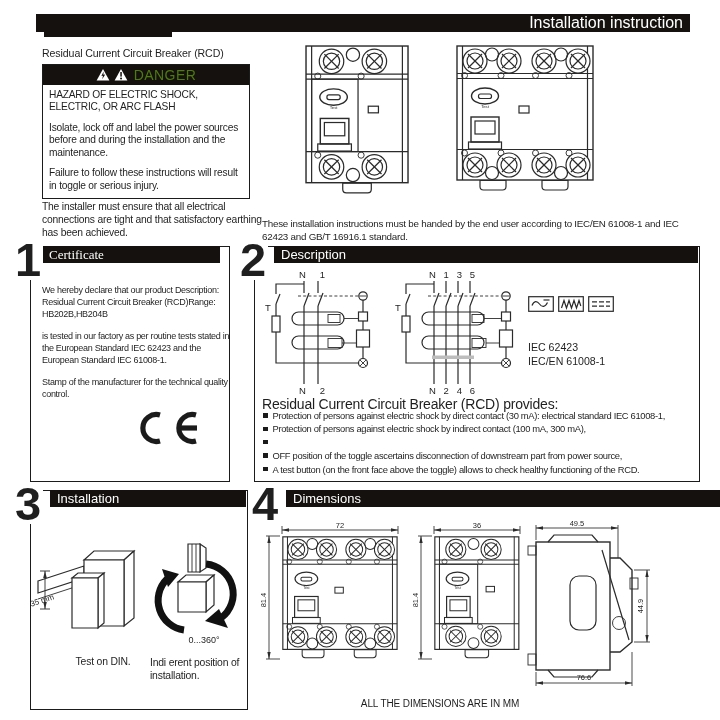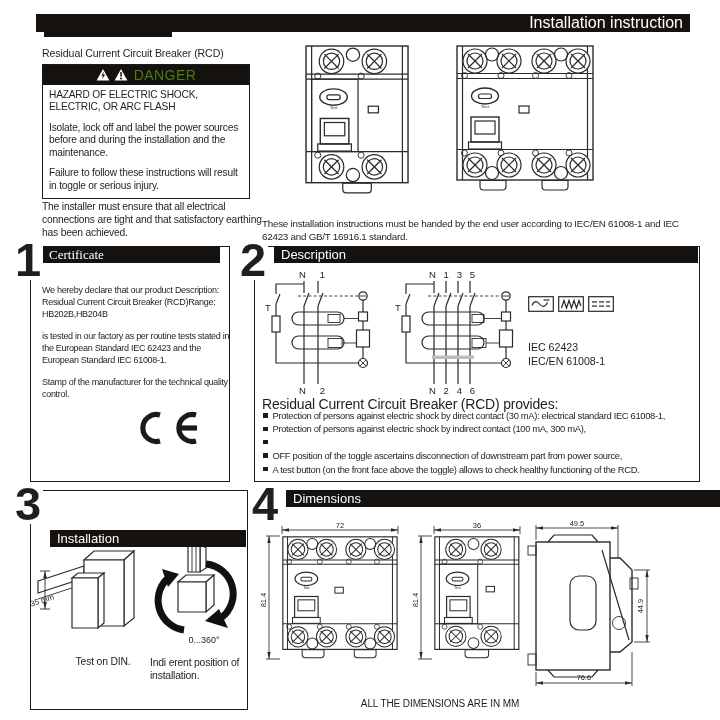--- a/index.html
+++ b/index.html
@@ -20,21 +20,21 @@
   #danger .bd p:last-child{margin:0;}
   #installer{left:42px;top:201px;width:220px;font-size:10.3px;line-height:1.25;letter-spacing:-.2px;}
   #note{left:262px;top:217px;width:440px;font-size:9.8px;line-height:1.33;letter-spacing:-.24px;}
   
   .secnum{font-size:47px;font-weight:700;line-height:40px;background:#fff;padding:0 2px;z-index:3;}
   .secbox{border:1.6px solid #1b1b1b;z-index:1;}
   .secbar{height:17px;background:#15110e;color:#fff;font-size:13px;line-height:17px;
           padding-left:7px;box-sizing:border-box;z-index:2;}
   #n1{left:13px;top:240px;} #box1{left:30px;top:246px;width:198px;height:234px;} #bar1{left:42px;top:246px;width:178px;font-family:Liberation Serif, serif;}
   #n2{left:238px;top:240px;} #box2{left:254px;top:246px;width:444px;height:234px;} #bar2{left:274px;top:246px;width:424px;}
-  #n3{left:13px;top:484px;} #box3{left:30px;top:490px;width:216px;height:218px;} #bar3{left:50px;top:490px;width:196px;margin-top:40px;}
+  #n3{left:13px;top:484px;} #box3{left:30px;top:490px;width:216px;height:218px;} #bar3{left:50px;top:490px;width:196px;}
   #n4{left:250px;top:484px;} #bar4{left:286px;top:490px;width:460px;}
   
   #cert{left:42px;top:285px;width:192px;font-size:9px;letter-spacing:-.3px;line-height:1.33;}
   #cert p{margin:0 0 10px;}
   #ce{left:130px;top:410px;}
   
   #d2p{left:262px;top:268px;} #d4p{left:394px;top:268px;}
   #waves{left:528px;top:296px;display:flex;gap:4px;}
   #stds{left:528px;top:341px;font-size:10.6px;line-height:1.32;}
   #provides{left:262px;top:396px;font-size:14px;letter-spacing:-.2px;}

